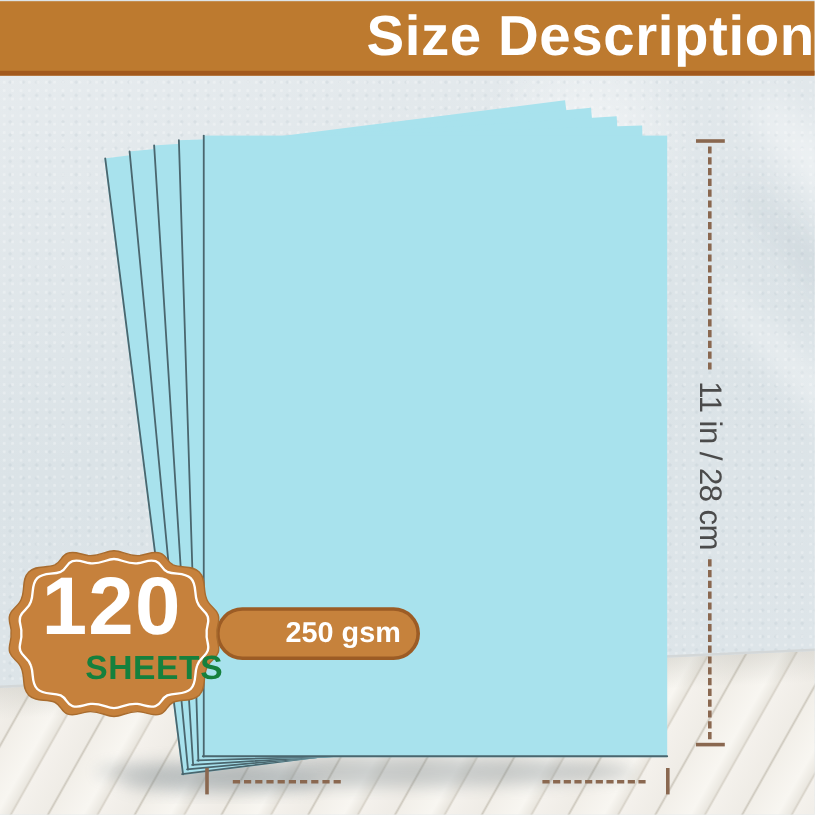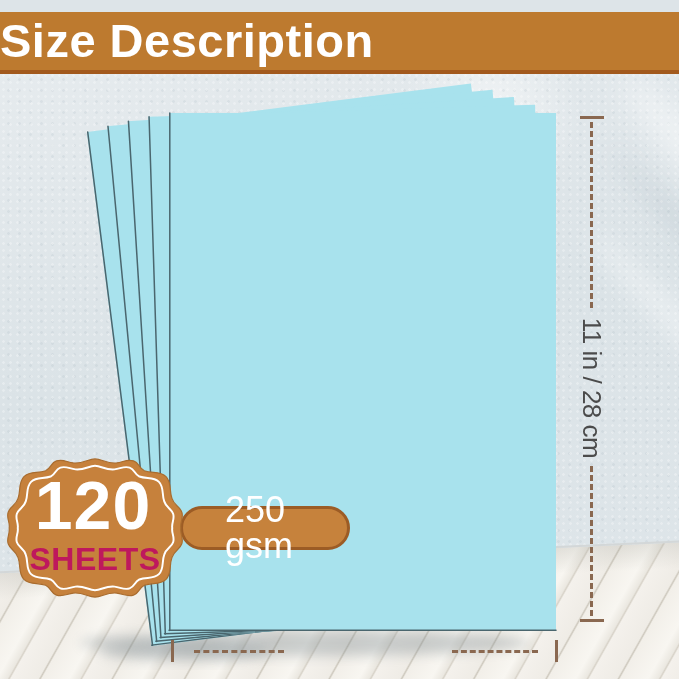--- a/index.html
+++ b/index.html
@@ -33,24 +33,24 @@
     transform:rotate(-2.6deg);
     background:
       linear-gradient(180deg, rgba(148,150,142,.20) 0px, rgba(255,255,255,0) 26px),
       repeating-linear-gradient(122deg,
         #f2efe9 0px, #f8f6f1 24px, #ebe8e1 33px, #d7d2c8 34.5px,
         #f4f1ec 36px, #efece6 60px, #cdc8bd 61.5px, #f2efe9 63px);
     border-top:2px solid #d3d7d8;
   }
   
   .banner{
-    position:absolute;left:0;right:0;top:12px;height:58px;z-index:7;
+    position:absolute;left:0;right:0;top:1px;height:58px;z-index:7;
     background:var(--banner-bg,#bd7a2f);
     border-bottom:4px solid var(--banner-border,#a2591d);
-    display:flex;align-items:center;justify-content:flex-start;
+    display:flex;align-items:center;justify-content:flex-end;
   }
   .banner-title{
     color:#fff;font-size:47px;font-weight:bold;letter-spacing:.5px;line-height:1;
     padding-bottom:2px;
   }
   
   .stack-svg{position:absolute;left:0;top:0;z-index:3;}
   .sheet{fill:var(--sheet-color,#a8e2ed);}
   .sheet-edge{stroke:var(--sheet-edge,#4a666e);stroke-width:1.5;stroke-linecap:round;}
   
@@ -66,32 +66,32 @@
   .dim-label-v{transform:translate(-50%,-50%) rotate(90deg);}
   .dim-label-h{transform:translate(-50%,-50%);}
   
   .badge{position:absolute;left:4px;top:455px;width:182px;height:146px;z-index:6;}
   .badge svg{position:absolute;inset:0;}
   .badge-count{
     position:absolute;left:0;right:4px;top:16px;text-align:center;
     color:#fff;font-size:68px;font-weight:bold;line-height:1;letter-spacing:1px;
   }
   .badge-unit{
-    position:absolute;left:0;right:0;top:88px;text-align:center;
-    color:#be185d;font-size:32px;font-weight:bold;line-height:1;letter-spacing:.5px;
+    position:absolute;left:0;right:0;top:88px;text-align:right;
+    color:#15803d;font-size:28px;font-weight:bold;line-height:1;letter-spacing:.5px;
   }
   
   .pill{
     position:absolute;left:180px;top:506px;width:170px;height:44px;z-index:5;
     background:var(--pill-bg,#c6823c);
     border:3px solid var(--pill-border,#9c5c25);
     border-radius:24px;box-sizing:border-box;
     display:flex;align-items:center;justify-content:center;
   }
-  .pill-label{color:#fff;font-size:36px;font-weight:normal;line-height:1;padding-left:8px;margin-left:34px;}
+  .pill-label{color:#fff;font-size:24px;font-weight:bold;line-height:1;padding-left:8px;margin-left:34px;}
 </style>
 </head>
 <body>
 
 <div class="stage">
 
   <div class="wall">
     <div class="wall-texture"></div>
     <div class="streak streak-1"></div>
     <div class="streak streak-3"></div>

